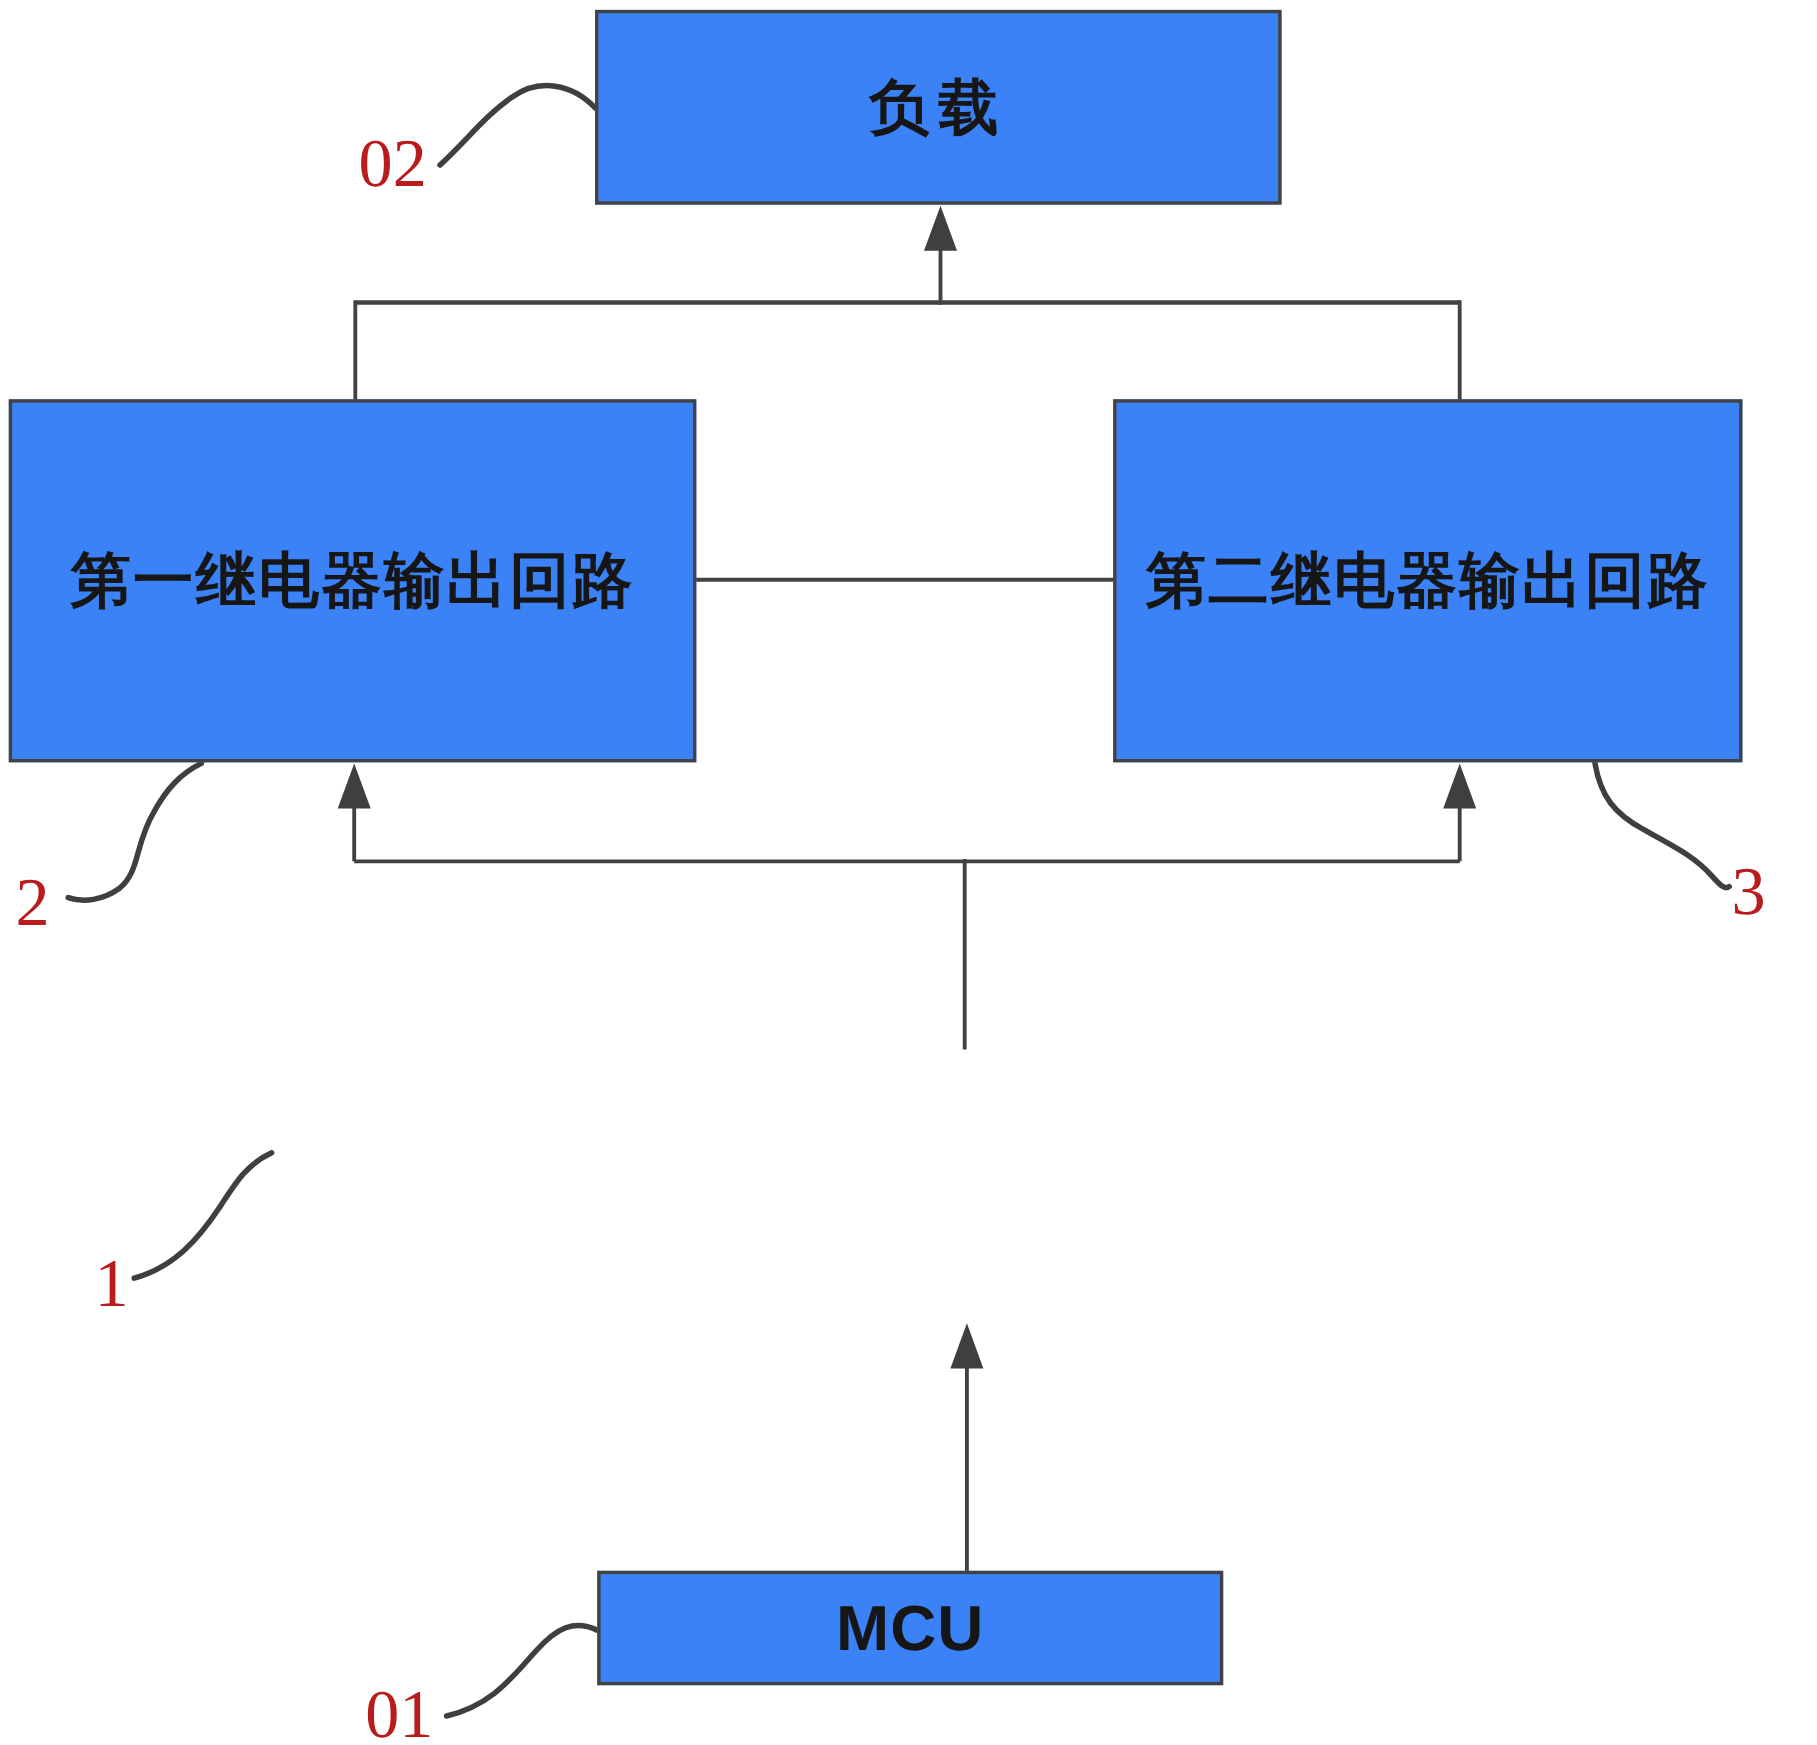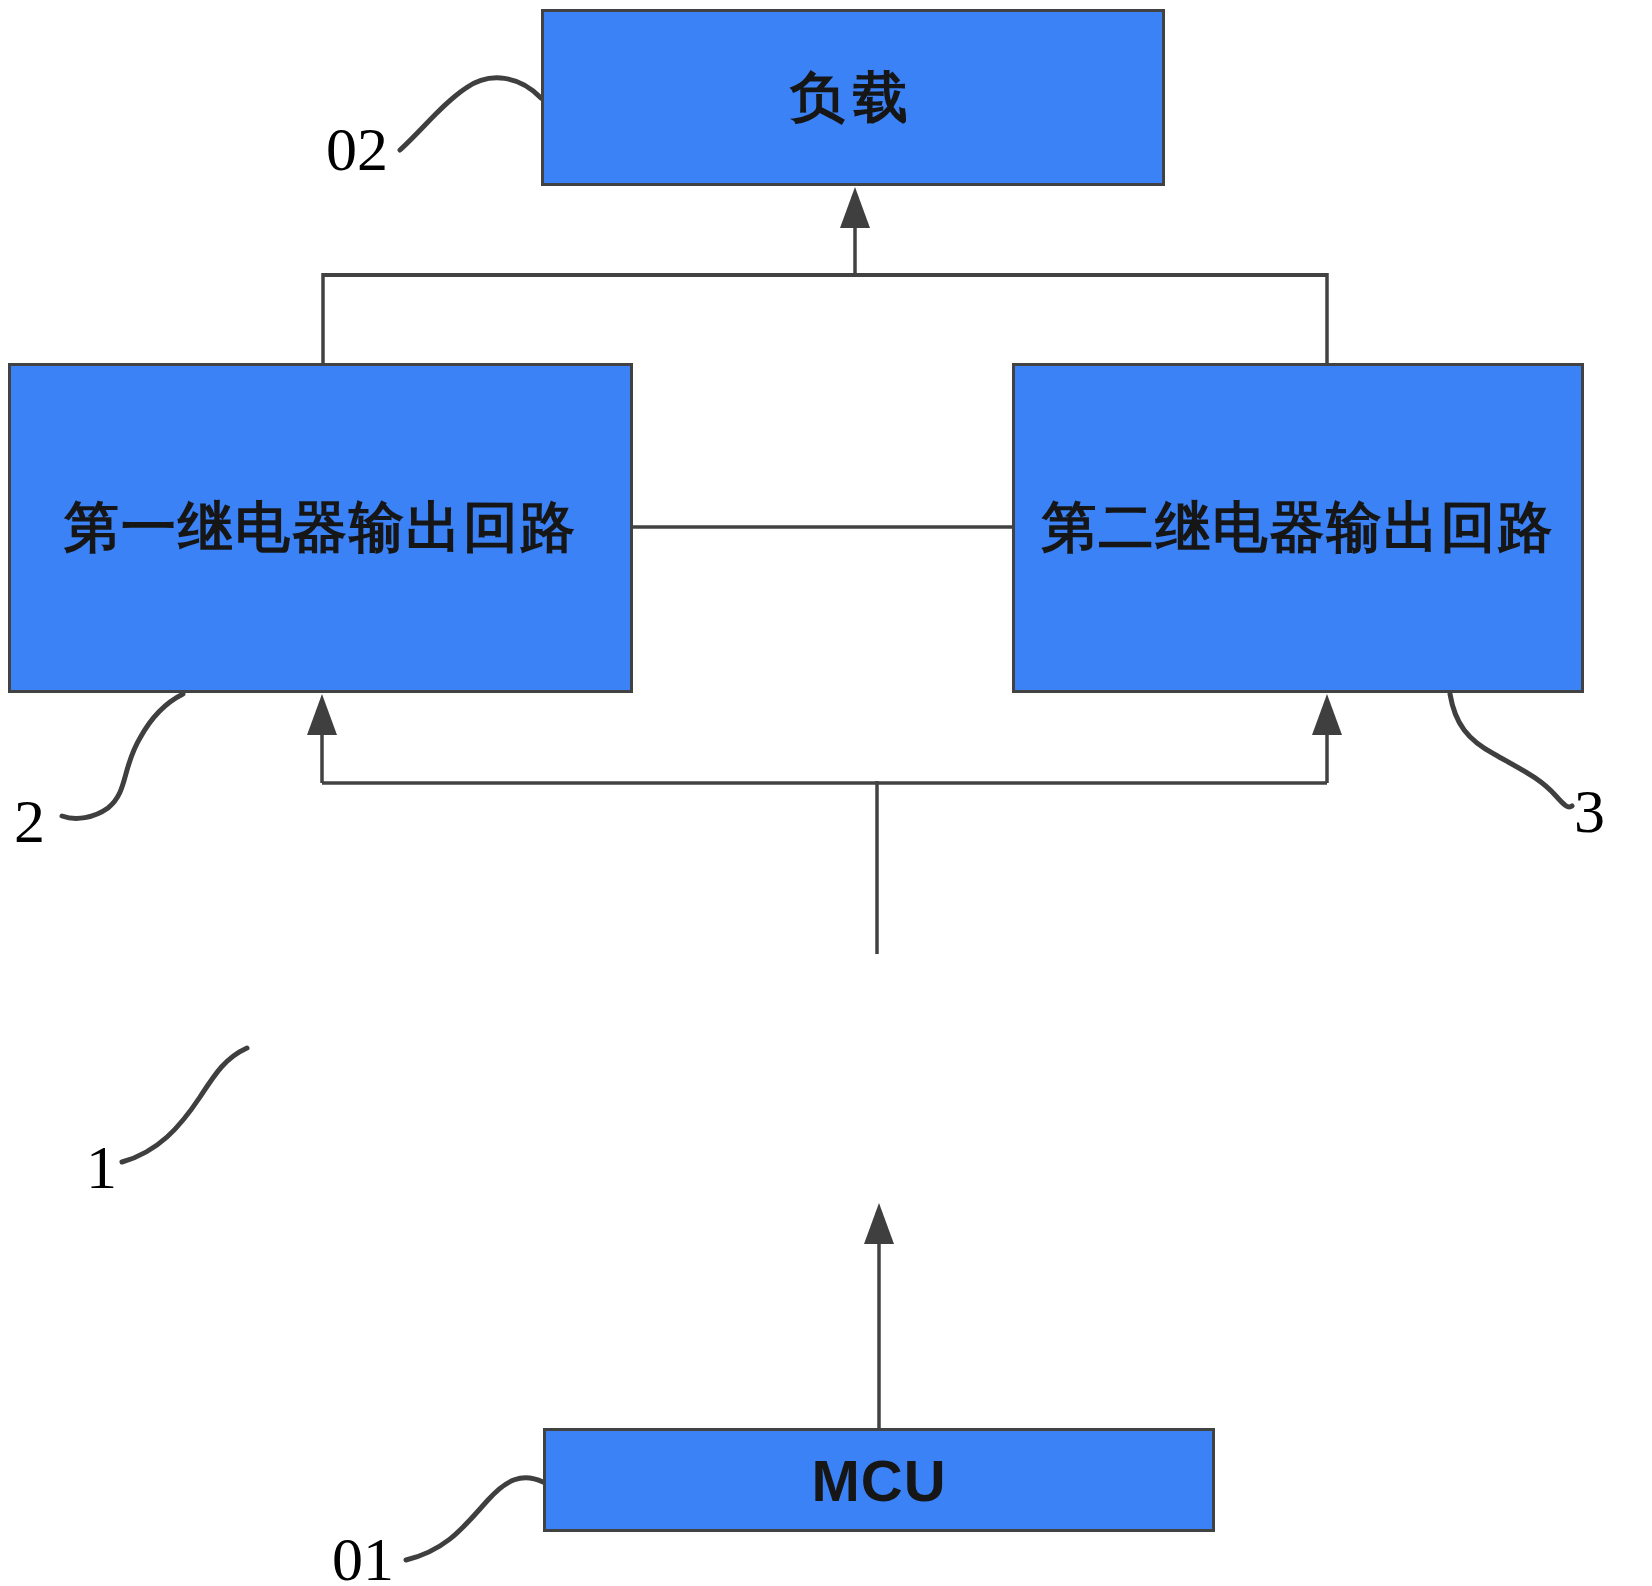--- a/index.html
+++ b/index.html
@@ -25,32 +25,32 @@
     font-size:55px;
     font-weight:600;
     letter-spacing:2px;
     white-space:nowrap;
   }
   #box-load{left:541px;top:9px;width:624px;height:177px;}
   #box-load .box-label{letter-spacing:8px;}
   #box-relay1{left:8px;top:363px;width:625px;height:330px;}
   #box-relay2{left:1012px;top:363px;width:572px;height:330px;}
   #box-protection{left:247px;top:952px;width:1263px;height:249px;}
-  #box-mcu{left:543px;top:1428px;width:672px;height:104px;}
+  #box-mcu{left:543px;top:1428px;width:569px;height:104px;}
   #box-mcu .box-label{
     font-family:"Liberation Sans", sans-serif;
     font-weight:bold;
     font-size:58px;
     letter-spacing:1px;
   }
   .ref-label{
     position:absolute;
     font-family:"Liberation Serif", serif;
     font-size:62px;
-    color:#000000;
+    color:#b91c1c;
     line-height:1;
     white-space:nowrap;
   }
   #ref-load{left:326px;top:118px;}
   #ref-relay1{left:14px;top:790px;}
   #ref-relay2{left:1574px;top:780px;}
   #ref-protection{left:86px;top:1136px;}
   #ref-mcu{left:332px;top:1528px;}
 </style>
 </head>

